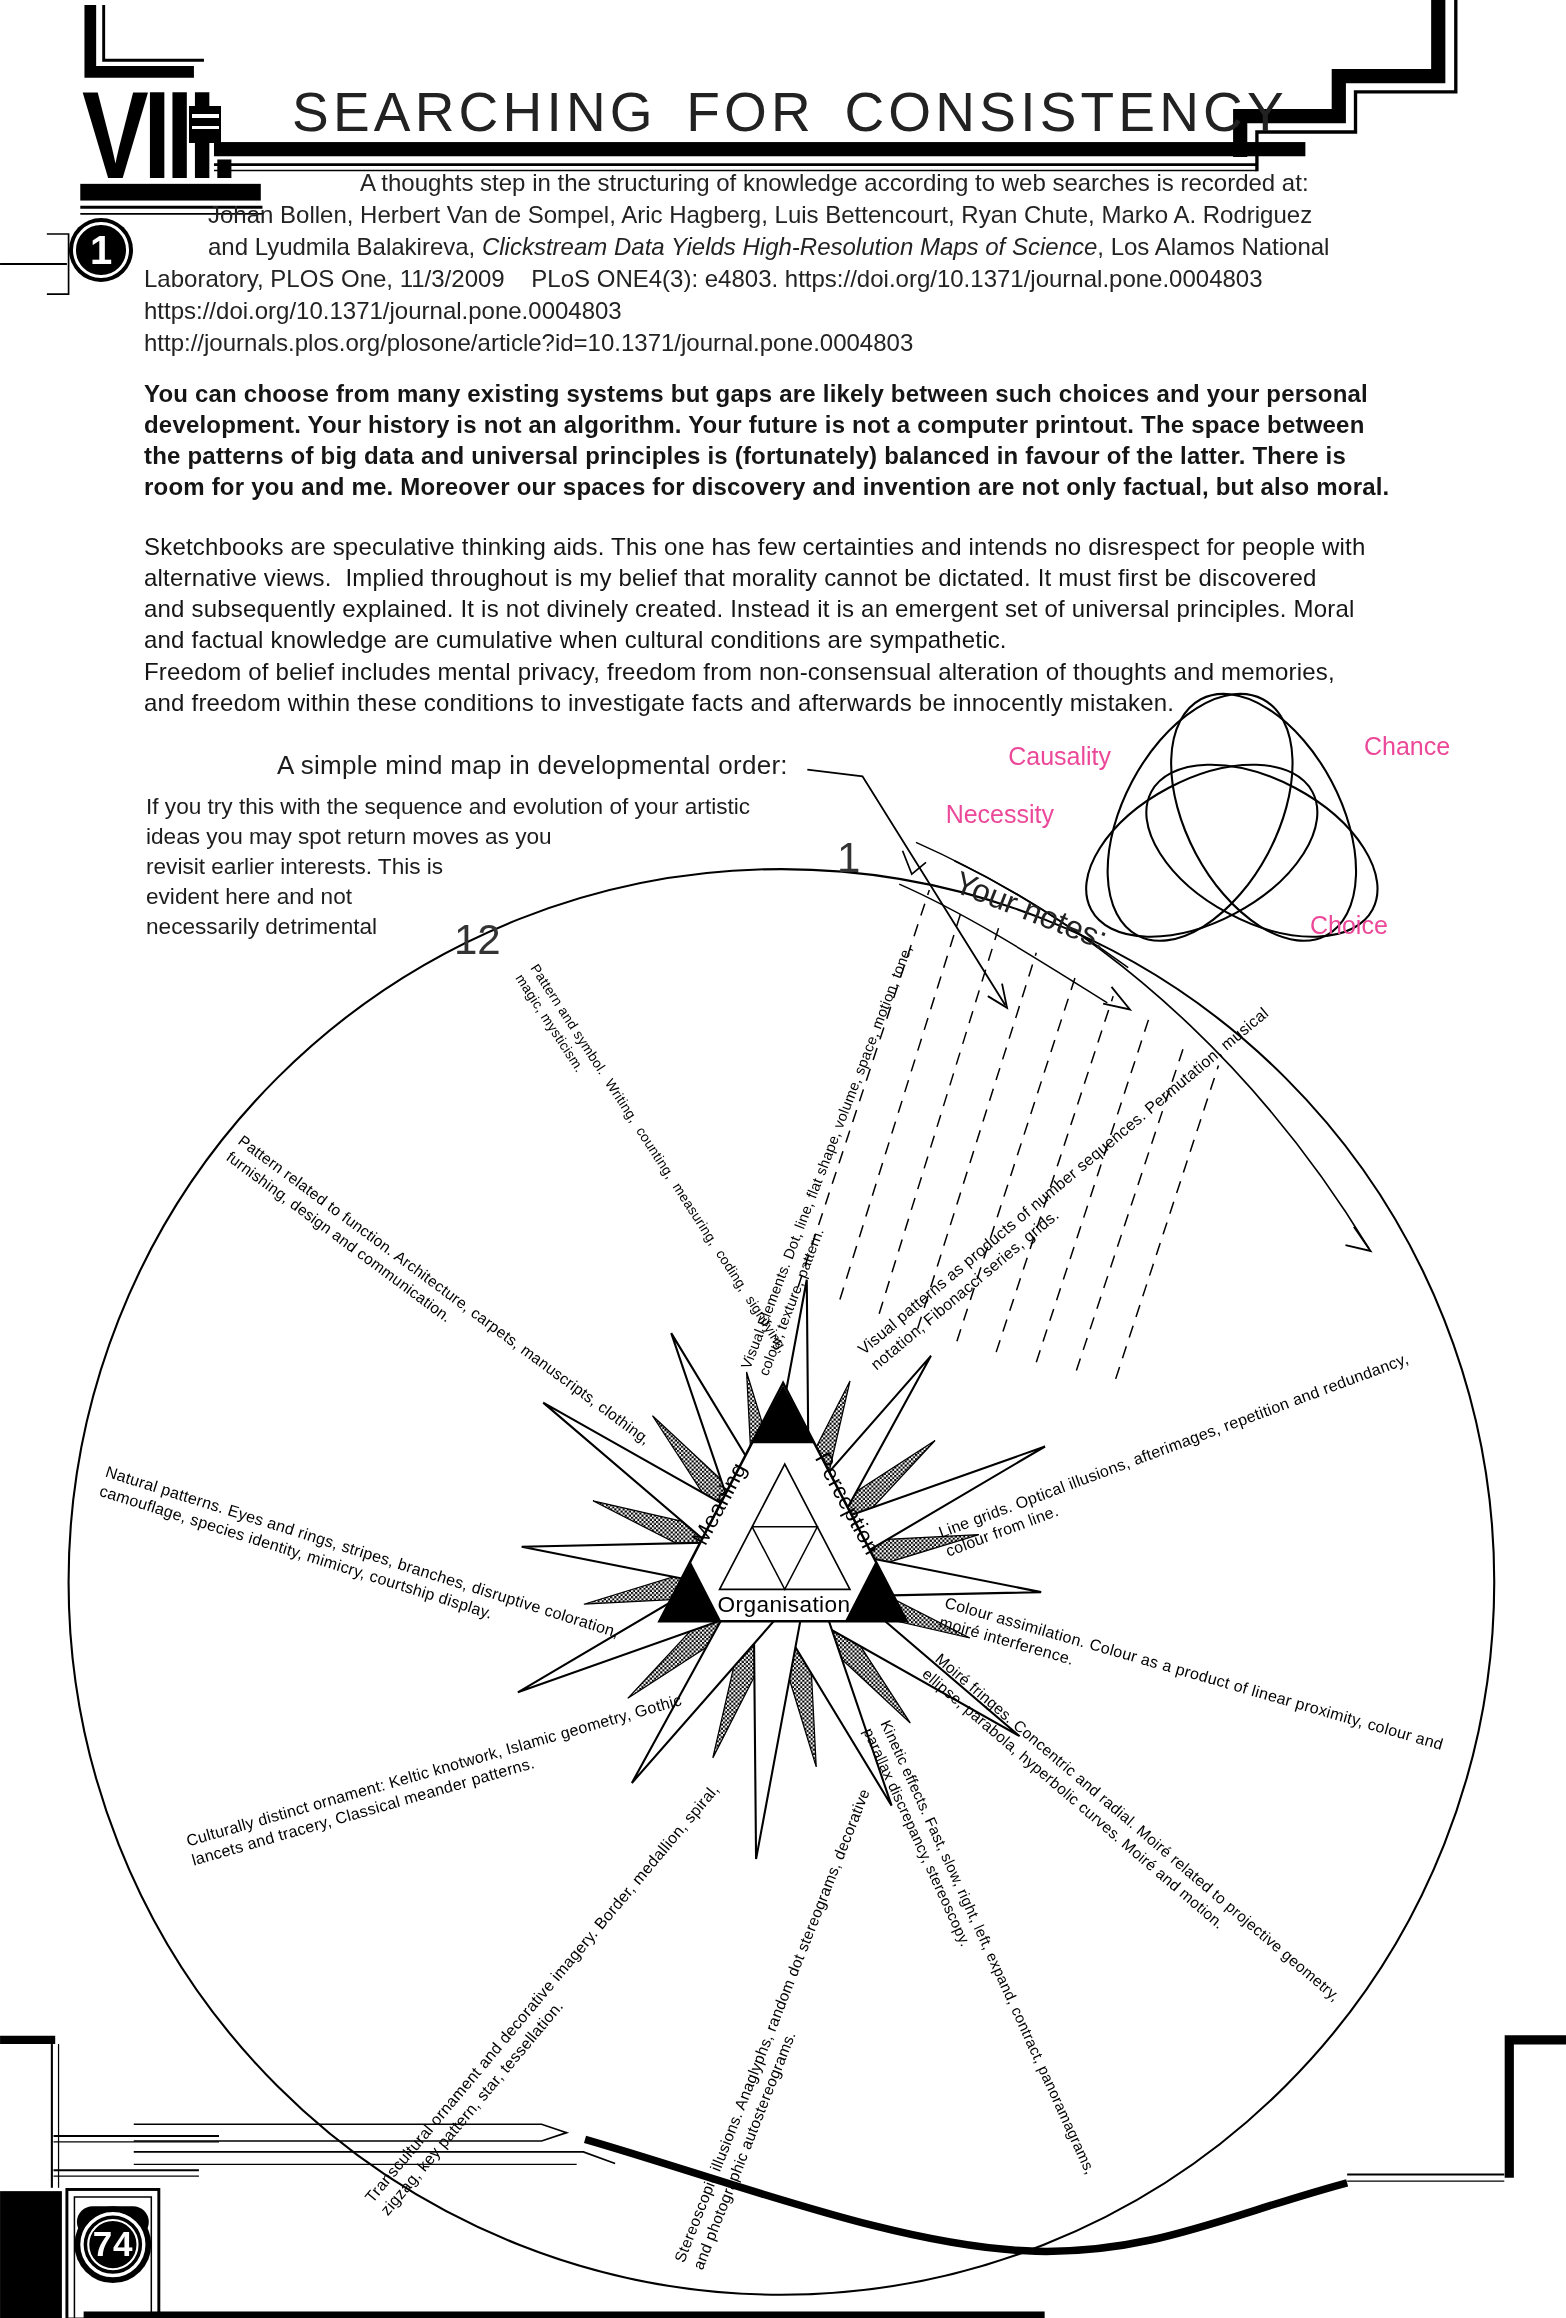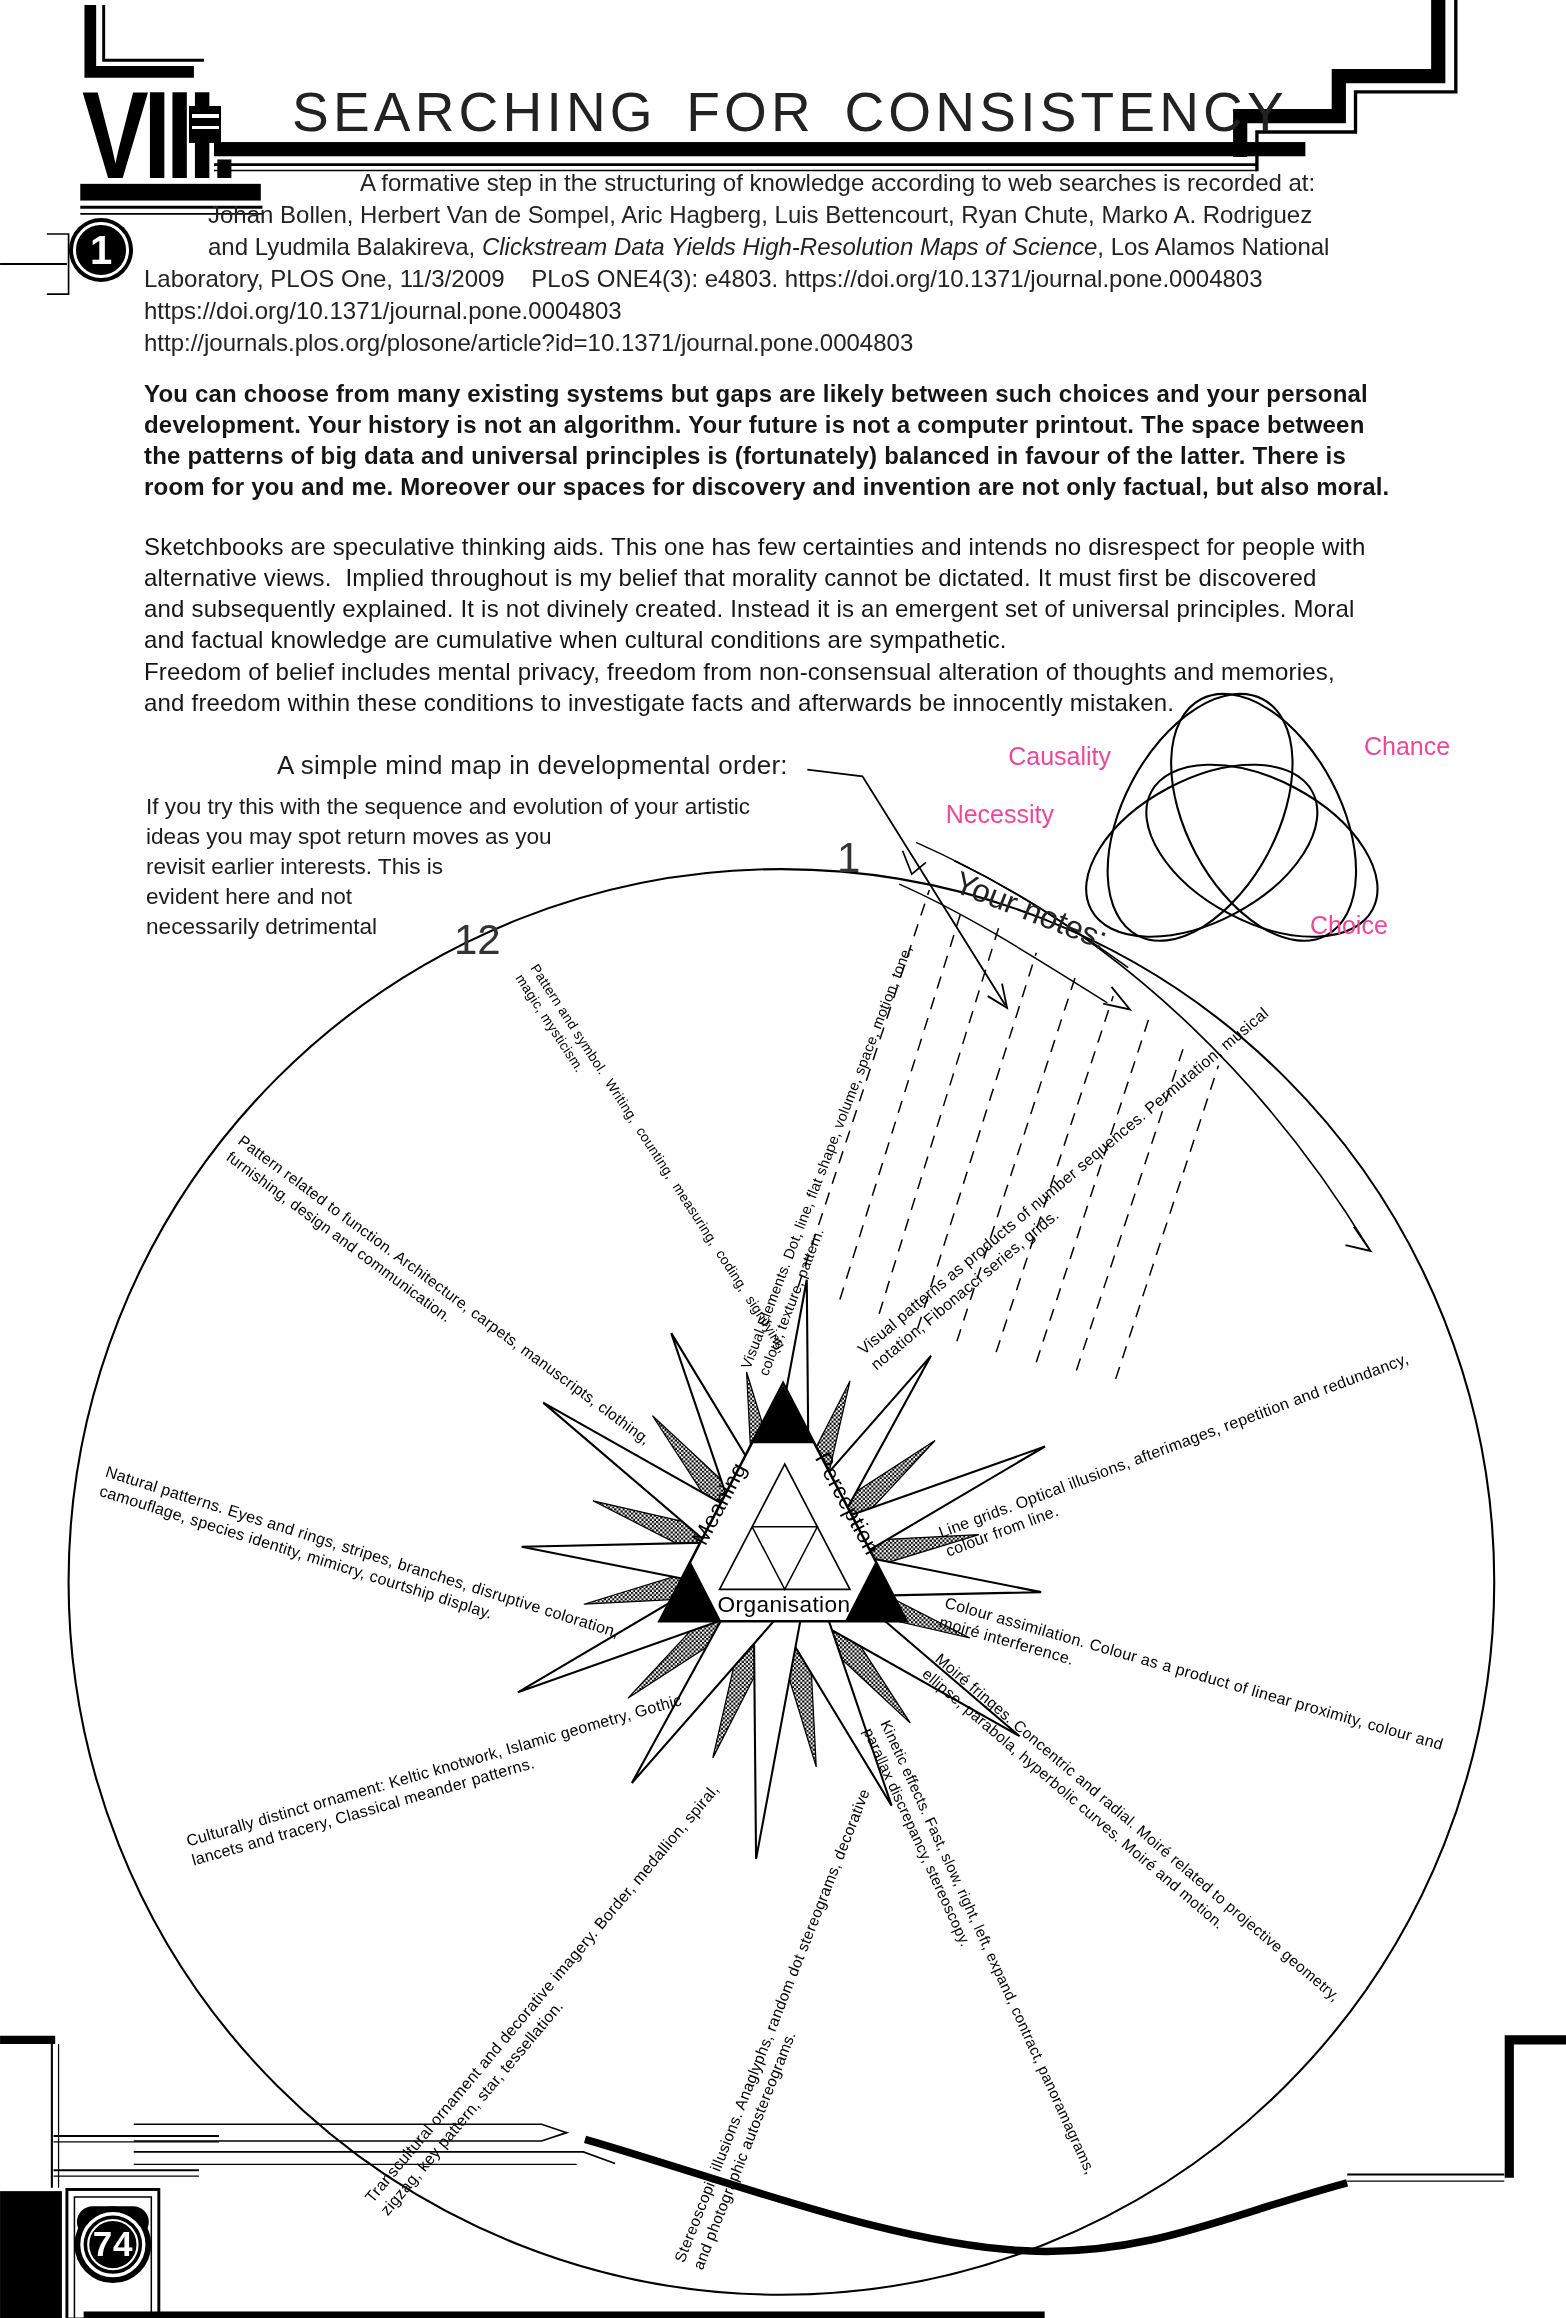--- a/index.html
+++ b/index.html
@@ -199,21 +199,21 @@
     </div>
 
   <div class="abs page-title">SEARCHING FOR CONSISTENCY</div>
 
   <div class="abs cite-badge">
     <span class="ring"></span>
     <span class="n">1</span>
   </div>
 
   <div class="abs citation">
-    <div class="ind1">A formative step in the structuring of knowledge according to web searches is recorded at:</div>
+    <div class="ind1">A thoughts step in the structuring of knowledge according to web searches is recorded at:</div>
     <div class="ind2">Johan Bollen, Herbert Van de Sompel, Aric Hagberg, Luis Bettencourt, Ryan Chute, Marko A. Rodriguez</div>
     <div class="ind2"><span>and Lyudmila Balakireva, </span><i>Clickstream Data Yields High-Resolution Maps of Science</i><span>, Los Alamos National</span></div>
     <div>Laboratory, PLOS One, 11/3/2009    PLoS ONE4(3): e4803. https://doi.org/10.1371/journal.pone.0004803</div>
     <div>https://doi.org/10.1371/journal.pone.0004803</div>
     <div>http://journals.plos.org/plosone/article?id=10.1371/journal.pone.0004803</div>
   </div>
 
   <div class="abs para para-bold">You can choose from many existing systems but gaps are likely between such choices and your personal
 development. Your history is not an algorithm. Your future is not a computer printout. The space between
 the patterns of big data and universal principles is (fortunately) balanced in favour of the latter. There is

